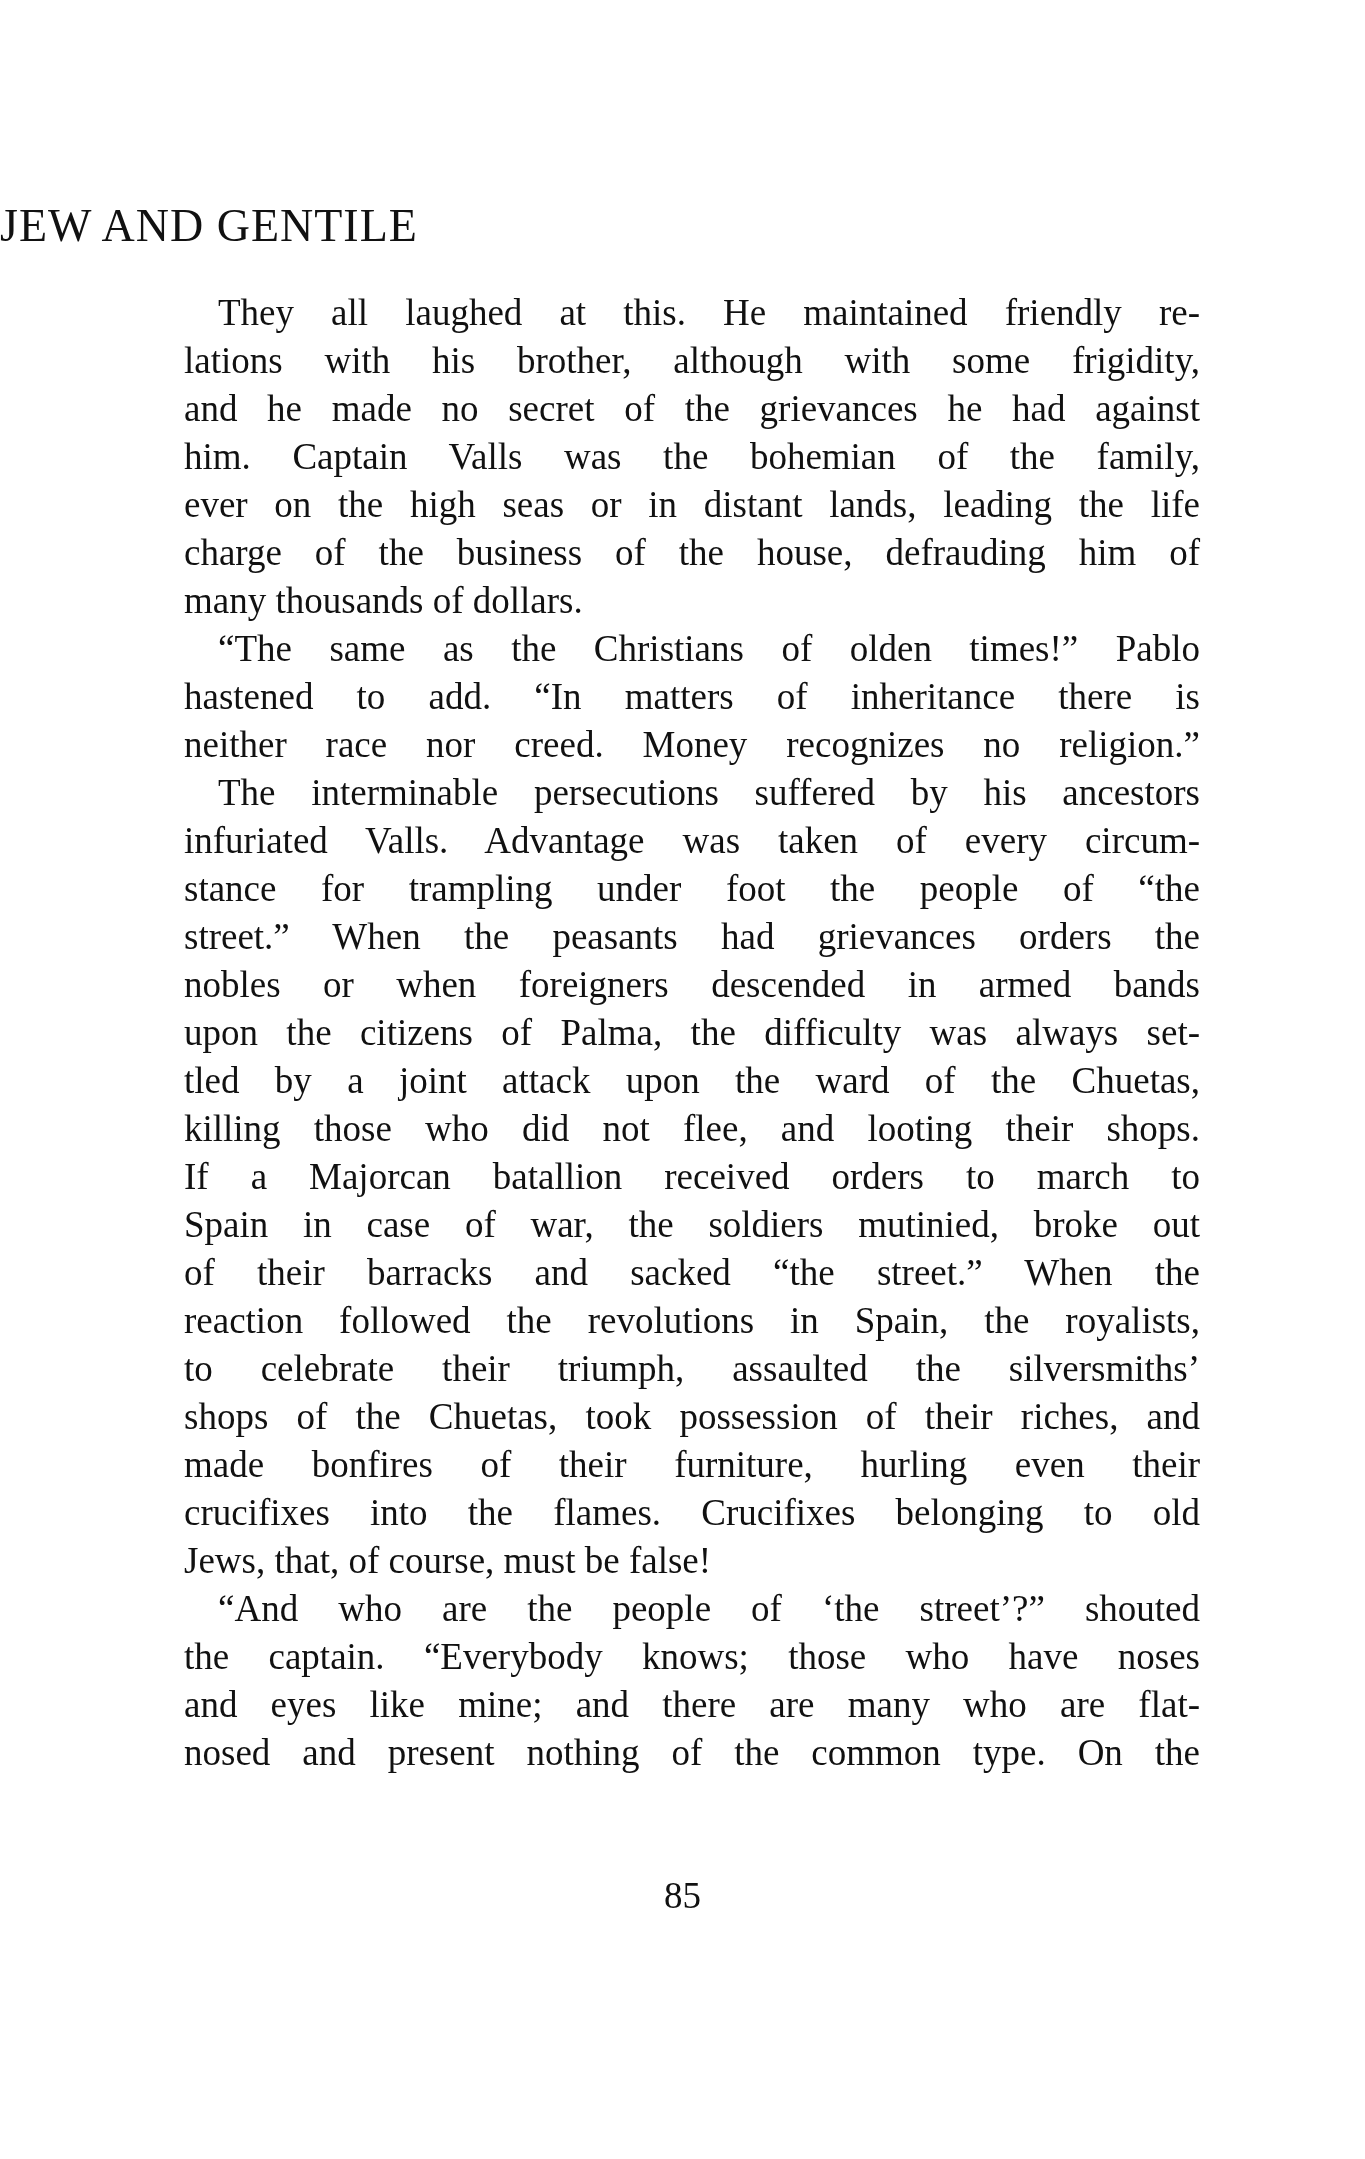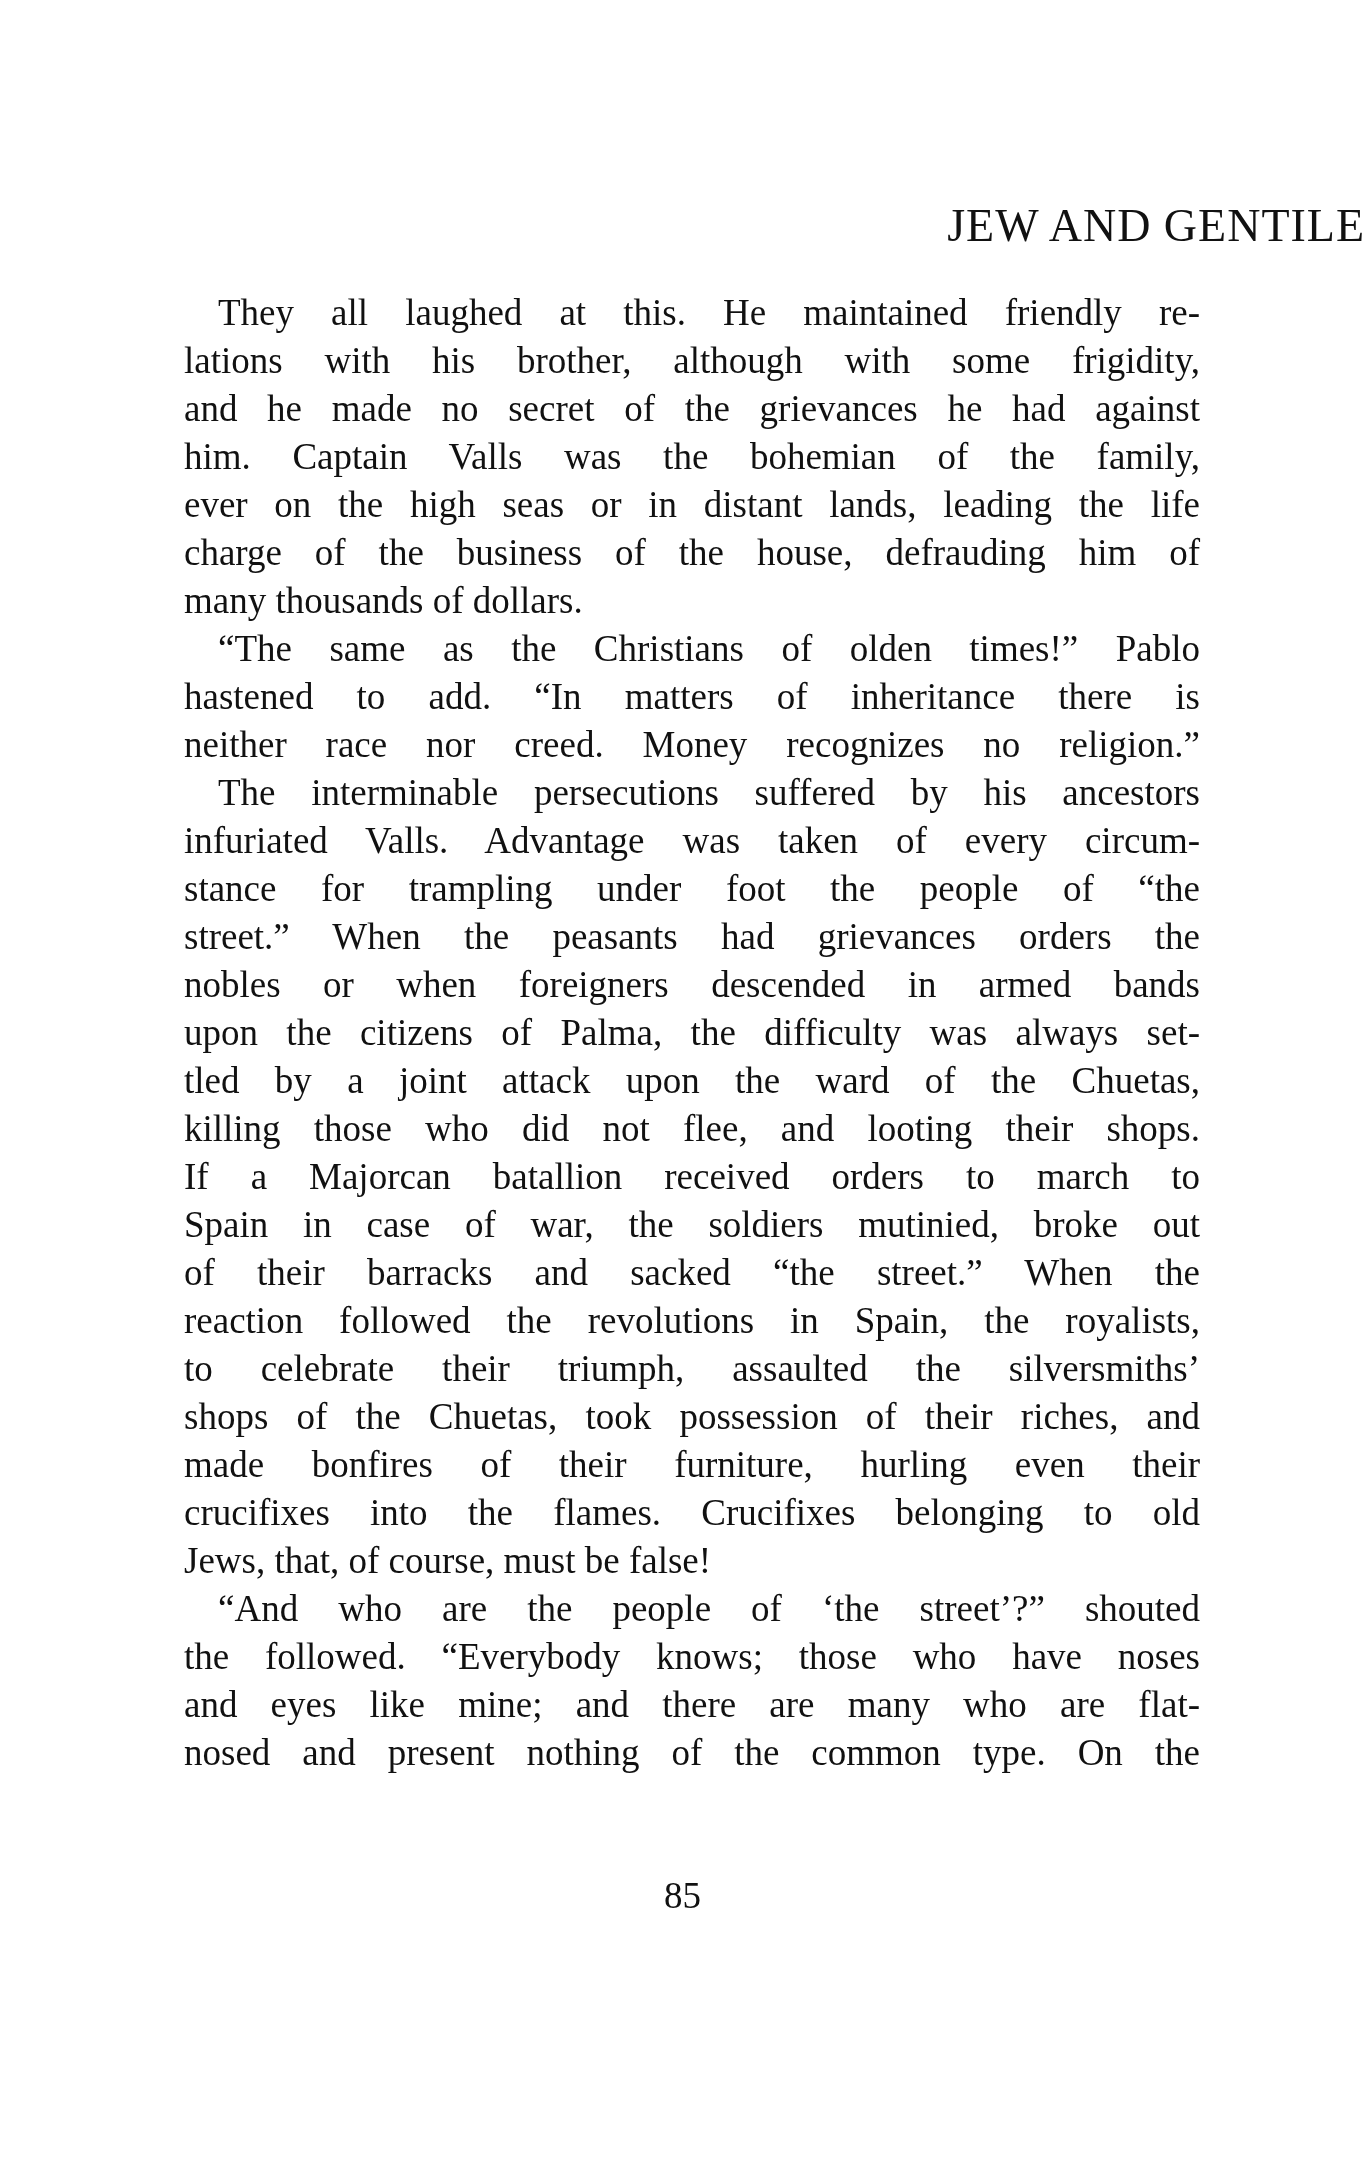--- a/index.html
+++ b/index.html
@@ -1,18 +1,18 @@
 <!DOCTYPE html>
 <html><head>
 <meta charset="utf-8">
 <style>
   html, body { margin: 0; padding: 0; background: #ffffff; }
   body { width: 1365px; height: 2159px; position: relative; overflow: hidden; }
   .page { position: absolute; left: 0; top: 0; width: 1365px; height: 2159px; background: #fff; color: #111; font-family: "Liberation Serif", "DejaVu Serif", serif; }
-  .title { position: absolute; left: 0; width: 1365px; top: 196px; text-align: right; font-size: 46px; line-height: 60px; letter-spacing: 1px; }
+  .title { position: absolute; left: 0; width: 1365px; top: 196px; text-align: left; font-size: 46px; line-height: 60px; letter-spacing: 1px; }
   .body { position: absolute; left: 144px; top: 289px; width: 1056px; }
   .line { display: block; height: 48px; line-height: 48px; font-size: 37px; white-space: nowrap; text-align: justify; text-align-last: justify; margin-left: 40px; }
   .line.last { text-align-last: left; }
   .line.indent { padding-left: 34px; }
   .pageno { position: absolute; left: 0; width: 1365px; top: 1872px; text-align: center; font-size: 37px; line-height: 48px; }
 </style>
 </head>
 <body>
 
 <div class="page">
@@ -44,19 +44,19 @@
     <span class="line">Spain in case of war, the soldiers mutinied, broke out</span>
     <span class="line">of their barracks and sacked “the street.”  When the</span>
     <span class="line">reaction followed the revolutions in Spain, the royalists,</span>
     <span class="line">to celebrate their triumph, assaulted the silversmiths’</span>
     <span class="line">shops of the Chuetas, took possession of their riches, and</span>
     <span class="line">made bonfires of their furniture, hurling even their</span>
     <span class="line">crucifixes into the flames.  Crucifixes belonging to old</span>
     <span class="line last">Jews, that, of course, must be false!</span>
 
     <span class="line indent">“And who are the people of ‘the street’?” shouted</span>
-    <span class="line">the followed.  “Everybody knows; those who have noses</span>
+    <span class="line">the captain.  “Everybody knows; those who have noses</span>
     <span class="line">and eyes like mine; and there are many who are flat-</span>
     <span class="line">nosed and present nothing of the common type.  On the</span>
   </div>
 
   <div class="pageno">85</div>
 </div>
 
 </body></html>

